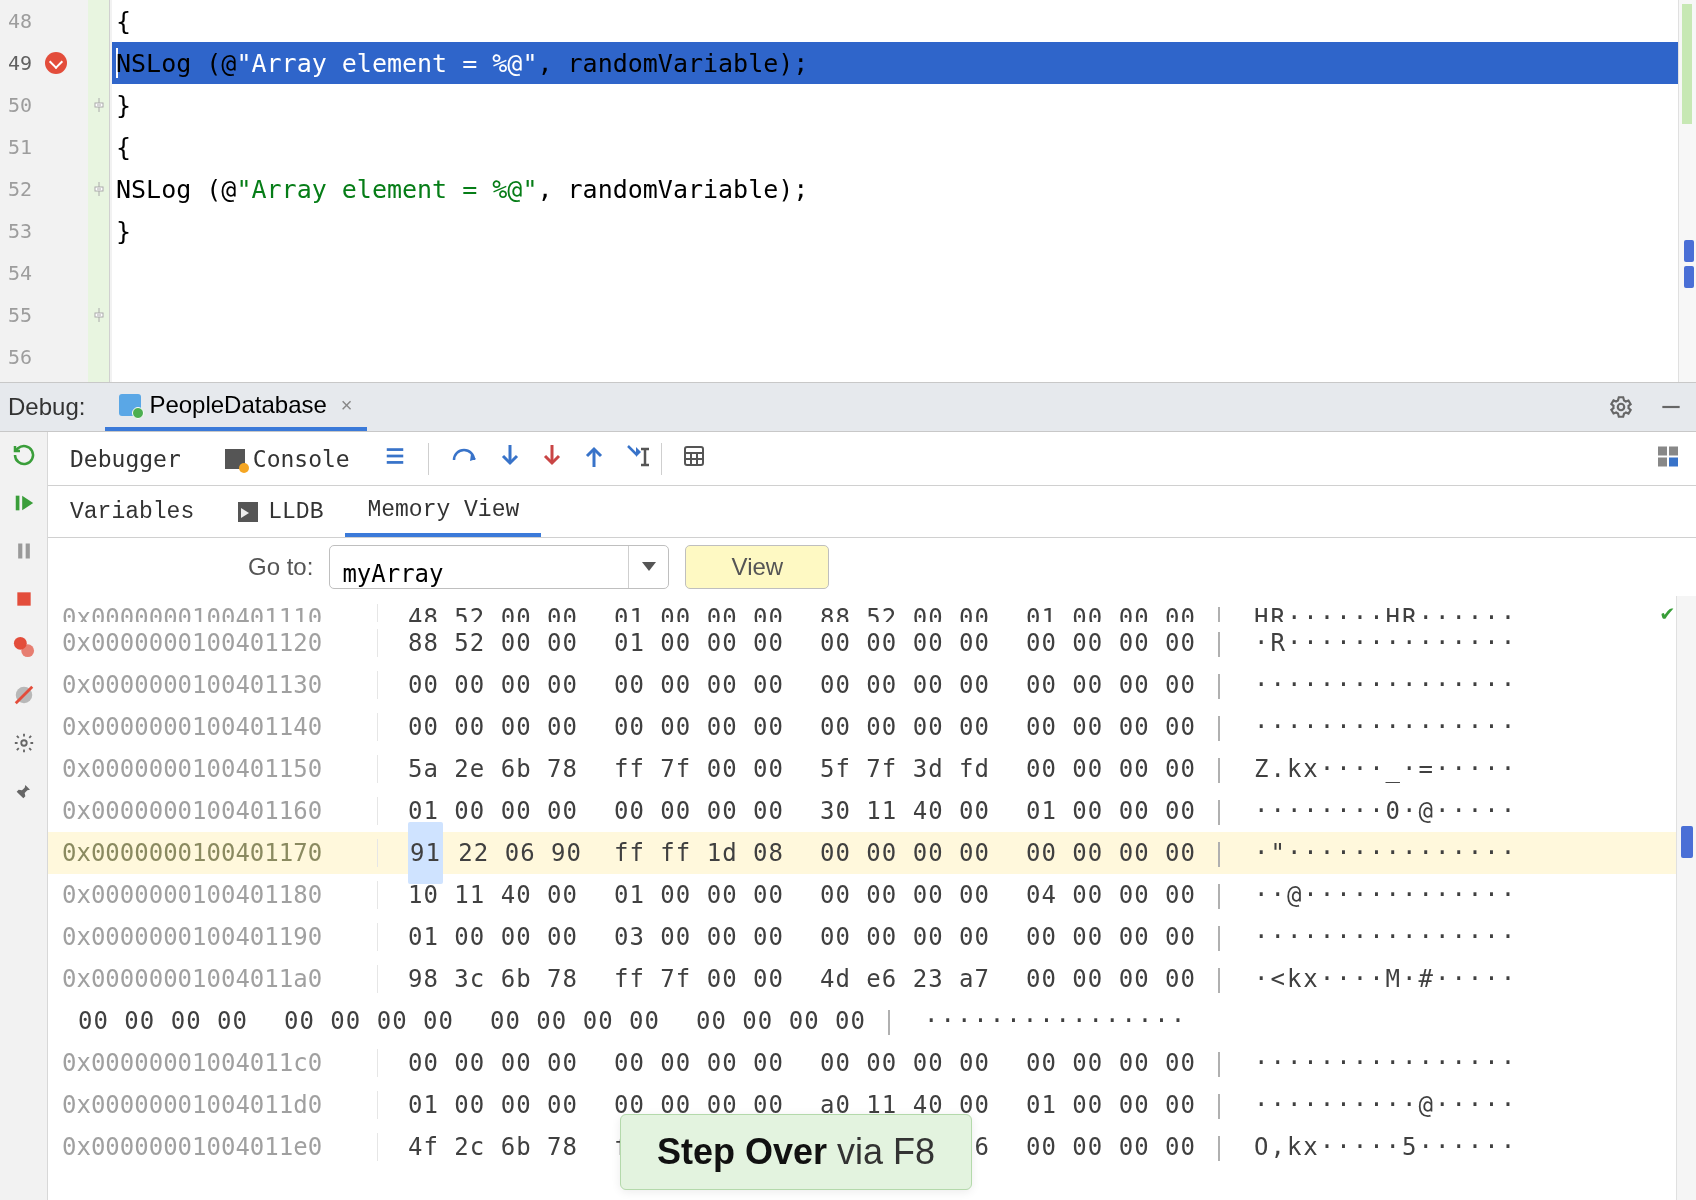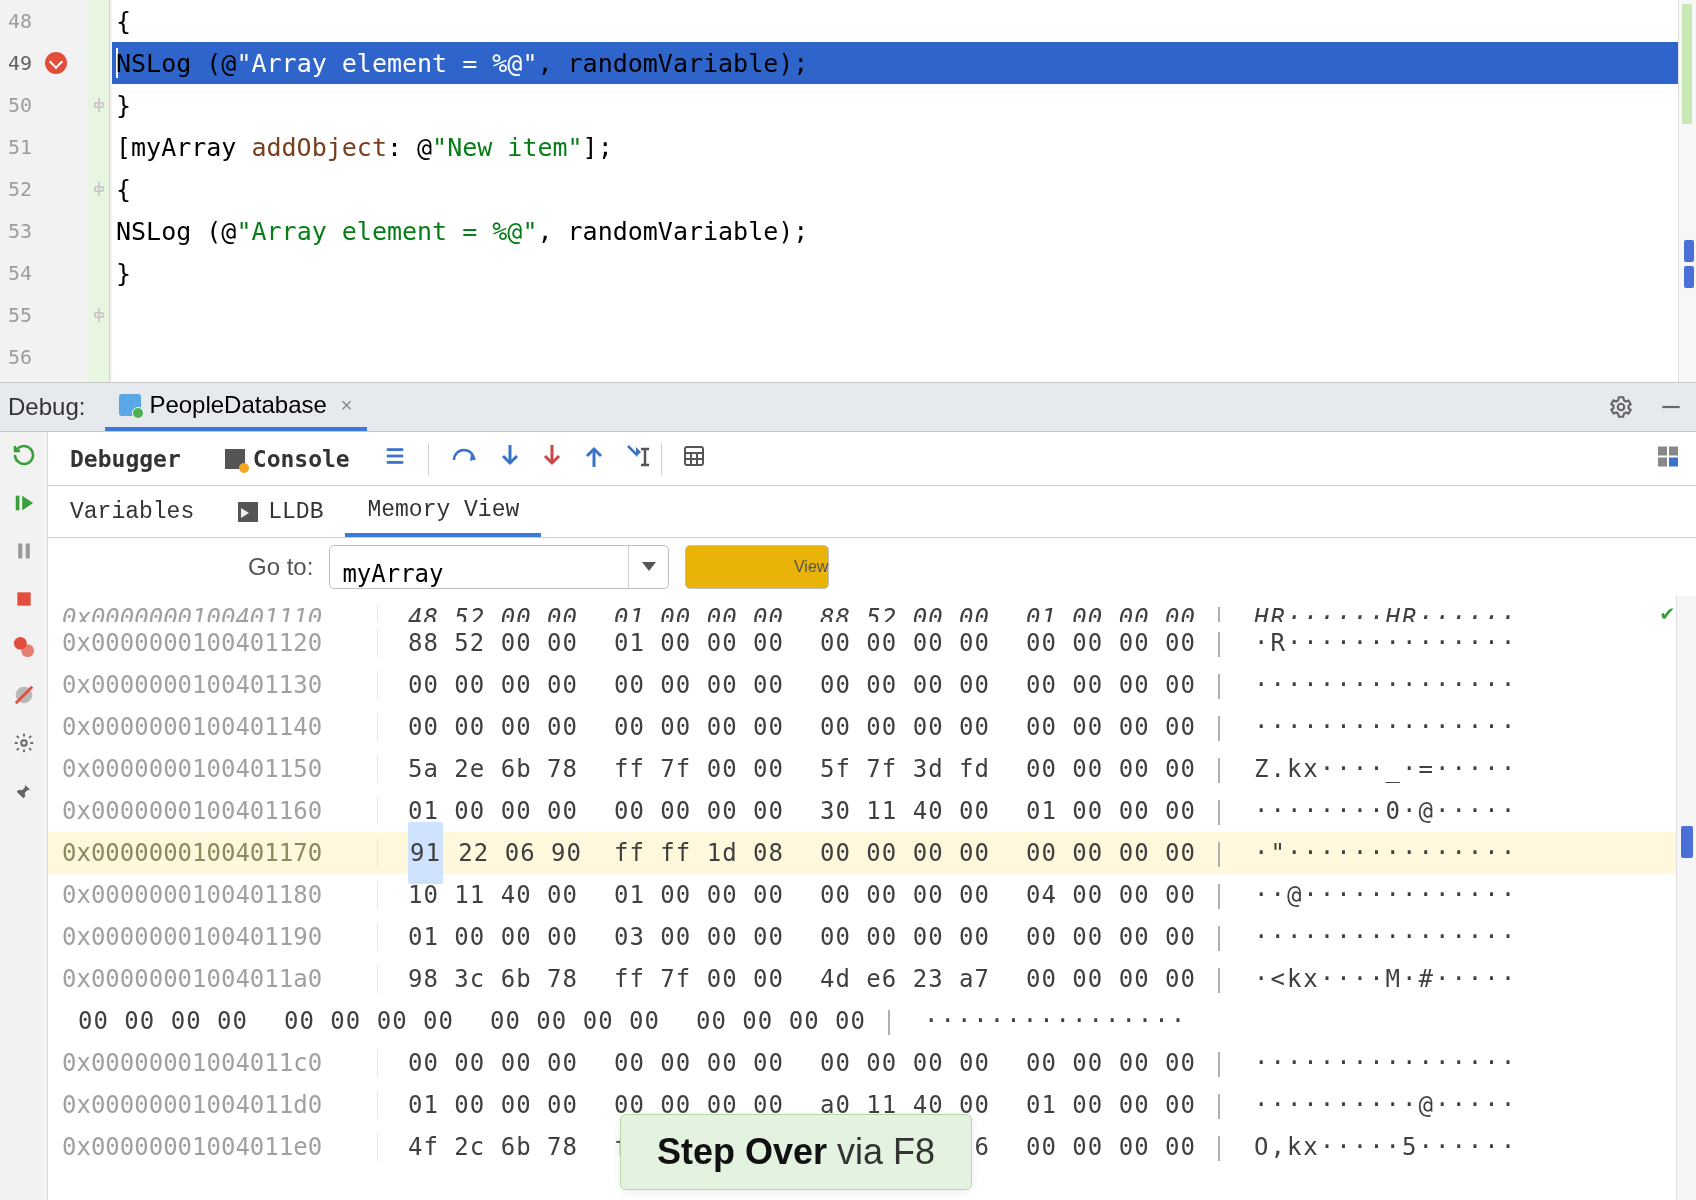--- a/index.html
+++ b/index.html
@@ -181,21 +181,21 @@
   .dbg-tabs {
     margin-left:48px;
     display:flex;
     align-items:center;
     height:54px;
     border-bottom:1px solid #d0d0d0;
     width:calc(100% - 48px);
     position:relative;
     font-size:23px;
   }
-  .dbg-tab { padding:16px 22px; height:100%; display:flex; align-items:center; color:#333; gap:8px;font-weight:bold;}
+  .dbg-tab { padding:16px 22px; height:100%; display:flex; align-items:center; color:#333; gap:8px;}
   .dbg-tab .cons-ic { width:20px;height:20px;background:#555;position:relative;}
   .dbg-tab .cons-ic::after{content:'';position:absolute;right:-4px;bottom:-4px;width:10px;height:10px;background:#f5a623;border-radius:50%;}
   .vsep { width:1px; height:32px; background:#cfcfcf; margin:0 10px;}
   .step-icons { display:flex; gap:20px; align-items:center; margin-left:12px;}
   .layout-ic { position:absolute; right:16px; top:50%; transform:translateY(-50%); }
 
   
   .inner-tabs {
     margin-left:48px;
     height:52px;
@@ -239,23 +239,23 @@
   .goto-combo .dd {
     position:absolute; right:0; top:0; bottom:0;
     width:40px;
     border-left:1px solid #cfcfcf;
     display:flex;align-items:center;justify-content:center;
   }
   .view-btn {
     width:144px; height:44px;
     border:1px solid #bfbfbf;
     border-radius:5px;
-    background:#eab308;
-    display:flex;align-items:center;justify-content:flex-end;
-    font-size:16px;
+    background:#fef9c3;
+    display:flex;align-items:center;justify-content:center;
+    font-size:24px;
   }
 
   
   .hex-wrap {
     position:absolute;
     left:48px; right:0;
     top: calc(382px + 50px + 54px + 52px + 58px);
     bottom:0;
     overflow:hidden;
     font-family:"Menlo","Consolas",monospace;
@@ -274,21 +274,21 @@
     position:absolute; right:3px; width:12px; height:32px;
     background:#4a6fd6; border-radius:2px;
   }
   .hex-row {
     height:42px;
     display:flex;
     align-items:center;
     white-space:pre;
   }
   .hex-row.cut { height:26px; overflow:hidden; align-items:flex-end;}
-  .hex-row.cut > * { transform: translateY(10px); font-style: italic; }
+  .hex-row.cut > * { transform: translateY(10px); }
   .hex-row.hl { background:#fff8dc; }
   .addr {
     width:330px;
     color:#a0a0a0;
     padding-left:14px;
     flex-shrink:0;
     border-right:1px solid #e6e6e6;
   }
   .grp { width:206px; text-align:left; padding-left:30px; color:#404040; letter-spacing:1px;}
   .sep { width:34px; text-align:center; color:#b0b0b0;}
@@ -345,21 +345,20 @@
             </svg>
           </span></div>
         <div class="gutter-line">56</div>
       </div>
   </div>
   <div class="code-area">
     <div id="code-lines">
         <div class="code-line">        <span class="tok-plain">{</span></div>
         <div class="code-line hl"><span class="caret"></span>            <span class="tok-plain">NSLog </span><span class="tok-plain">(@</span><span class="tok-str">"Array element = %@"</span><span class="tok-plain">, randomVariable);</span></div>
         <div class="code-line">        <span class="tok-plain">}</span></div>
-        <div class="code-line">        <span class="tok-plain">[myArray </span><span class="tok-fn">addObject</span><span class="tok-plain">: @</span><span class="tok-str">"New item"</span><span class="tok-plain">];</span></div>
         <div class="code-line">        <span class="tok-plain">{</span></div>
         <div class="code-line">            <span class="tok-plain">NSLog </span><span class="tok-plain">(@</span><span class="tok-str">"Array element = %@"</span><span class="tok-plain">, randomVariable);</span></div>
         <div class="code-line">        <span class="tok-plain">}</span></div>
         <div class="code-line"></div>
       </div>
     <div class="code-scrollbar">
       <div class="stripe-ok" style="top:4px;"></div>
       <div class="blue-marker" style="top:240px;"></div>
       <div class="blue-marker" style="top:266px;"></div>
     </div>

